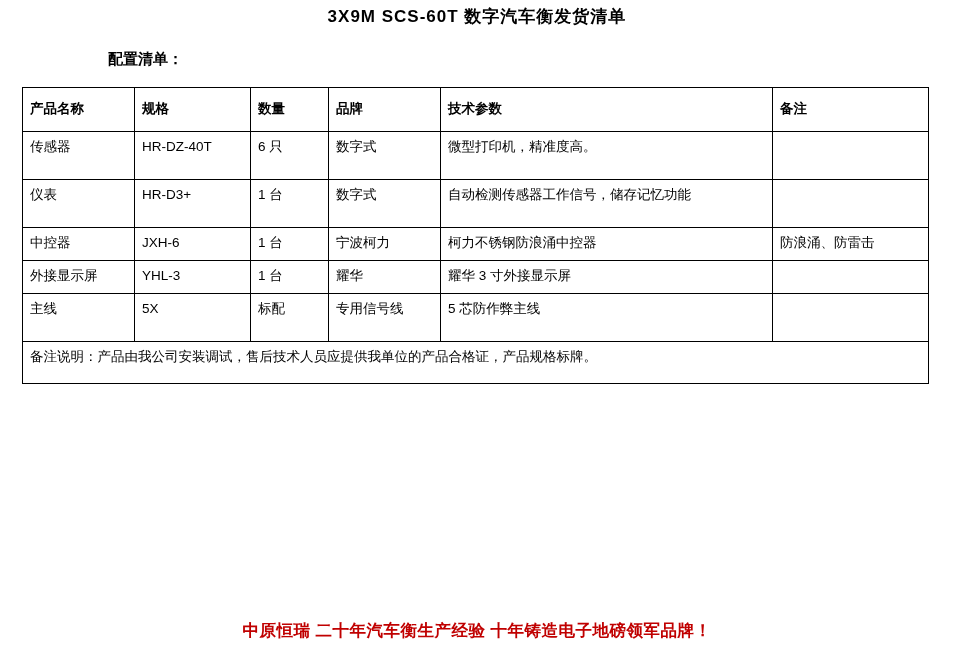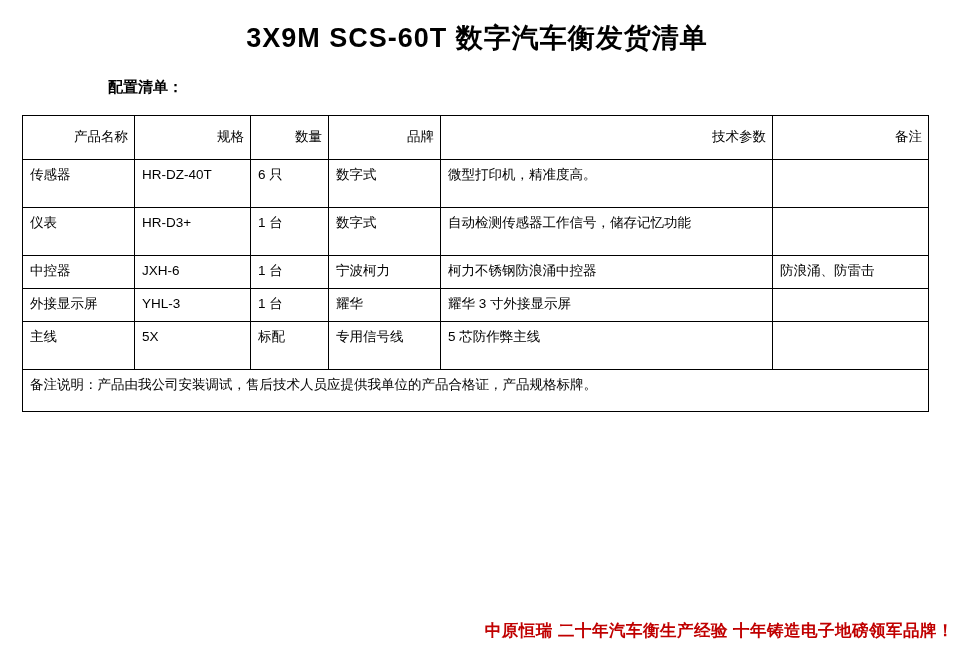--- a/index.html
+++ b/index.html
@@ -16,24 +16,24 @@
     position: relative;
     overflow: hidden;
   }
   .page {
     width: 954px;
     height: 652px;
     position: relative;
   }
   .doc-title {
     text-align: center;
-    font-size: 27px;
+    font-size: 17px;
     font-weight: bold;
     letter-spacing: 1px;
-    padding-top: 20px;
+    padding-top: 5px;
     font-family: "Liberation Sans", sans-serif;
   }
   .subtitle {
     font-size: 15px;
     font-weight: bold;
     margin: 22px 0 0 108px;
   }
   table.spec {
     border-collapse: collapse;
     width: 906px;
@@ -42,24 +42,23 @@
   }
   table.spec td {
     border: 1px solid #000000;
     font-size: 13.5px;
     padding: 5px 6px 5px 7px;
     vertical-align: top;
     line-height: 1.5;
     word-break: break-word;
   }
   table.spec tr.head td {
-    font-weight: normal;
+    font-weight: bold;
     height: 44px;
     vertical-align: middle;
-    text-align: right;
   }
   td.c-name { width: 112px; }
   td.c-spec { width: 116px; }
   td.c-qty  { width: 78px; }
   td.c-brand{ width: 112px; }
   td.c-tech { width: 332px; }
   td.c-note { width: 156px; }
 
   .r-tall { height: 54px; }
   .r-mid  { height: 48px; }
@@ -68,21 +67,21 @@
   td.foot {
     height: 42px;
     vertical-align: middle;
     font-size: 13.5px;
   }
   .footer-note {
     position: absolute;
     left: 0;
     right: 0;
     top: 620px;
-    text-align: right;
+    text-align: center;
     color: #c00000;
     font-weight: bold;
     font-size: 16.5px;
     letter-spacing: 0.5px;
   }
 </style>
 </head>
 <body>
 
 <div class="page">

